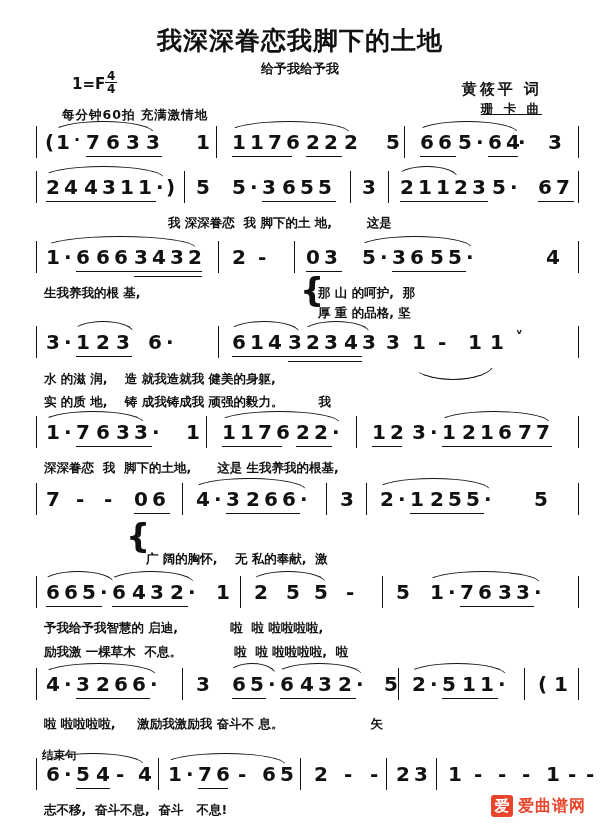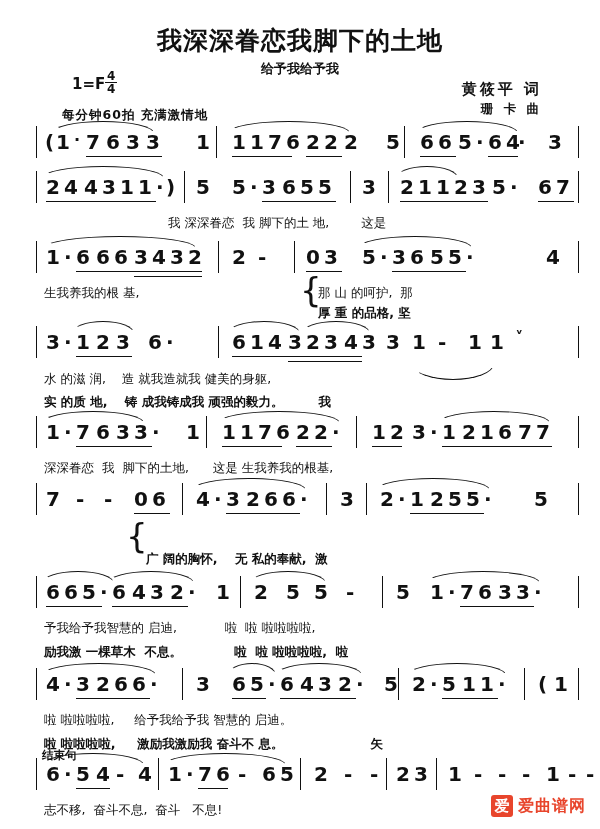--- a/index.html
+++ b/index.html
@@ -39,36 +39,36 @@
   .tempo{
     position:absolute;top:107px;left:62px;
     font-size:12.5px;font-weight:bold;letter-spacing:1px;
   }
   .credit1{
     position:absolute;top:80px;right:58px;
     font-size:15px;font-weight:bold;letter-spacing:3px;
   }
   .credit2{
     position:absolute;top:101px;right:58px;
-    font-size:12.5px;font-weight:bold;letter-spacing:3px;
+    font-size:12.5px;font-weight:bold;letter-spacing:3px;text-decoration:underline;
   }
 
   
   .system{position:absolute;left:0;width:600px;}
   .notes{
     position:relative;
     height:34px;
     font-family:"DejaVu Sans","Liberation Sans",sans-serif;
     font-size:20px;font-weight:bold;
     white-space:pre;
   }
   .notes span.n{position:absolute;top:0;}
   .lyric{
     position:relative;height:20px;
-    font-size:12.5px;font-weight:normal;
+    font-size:12.5px;font-weight:bold;
     white-space:pre;
     padding-left:24px;
   }
   .lyric span.l{position:absolute;top:0;}
   .lyric2{
     position:relative;height:20px;
     font-size:12.5px;font-weight:bold;
     white-space:pre;
   }
   .lyric2 span.l{position:absolute;top:0;}
@@ -465,23 +465,20 @@
       <span class="slur" style="left:42px;top:-9px;width:112px;"></span>
       <span class="slur" style="left:228px;top:-9px;width:46px;"></span>
       <span class="slur" style="left:276px;top:-9px;width:84px;"></span>
       <span class="slur" style="left:408px;top:-9px;width:96px;"></span>
       <span class="barline" style="left:182px;top:-4px;height:32px;"></span>
       <span class="barline" style="left:398px;top:-4px;height:32px;"></span>
       <span class="barline" style="left:524px;top:-4px;height:32px;"></span>
       <span class="barline" style="left:578px;top:-4px;height:32px;"></span>
       <span class="barline" style="left:36px;top:-4px;height:32px;"></span>
     </div>
-    <div class="lyric" style="top:6px;">
-      <span class="l" style="left:44px;">啦 啦啦啦啦,     给予我给予我 智慧的 启迪。</span>
-    </div>
     <div class="lyric2" style="top:10px;">
       <span class="l" style="left:44px;">啦 啦啦啦啦,     激励我激励我 奋斗不 息。                    矢</span>
     </div>
   </div>
 
   <div class="system" style="top:750px;">
     <div class="endlabel" style="left:42px;top:-2px;">结束句</div>
     <div class="notes" style="top:12px;">
       <span class="n" style="left:46px;">6</span>
       <span class="n" style="left:64px;">·</span>

